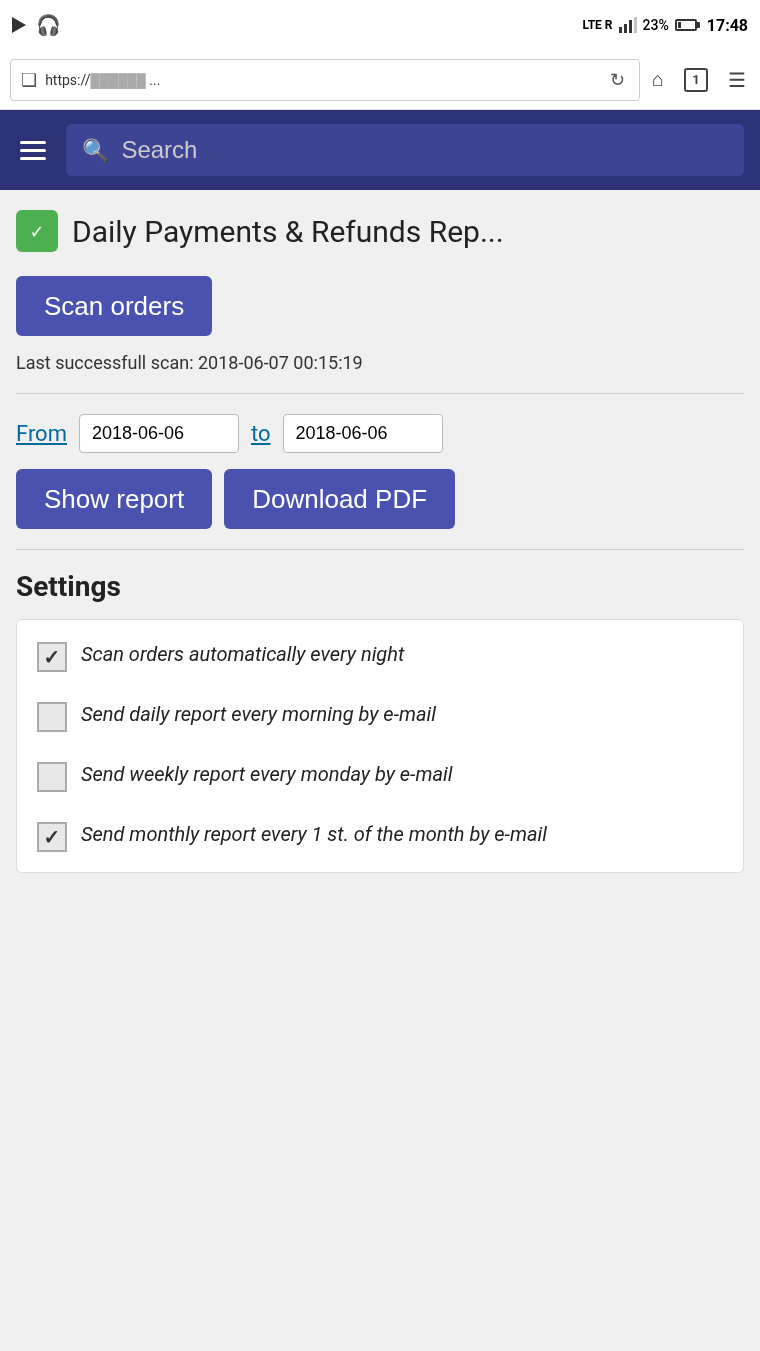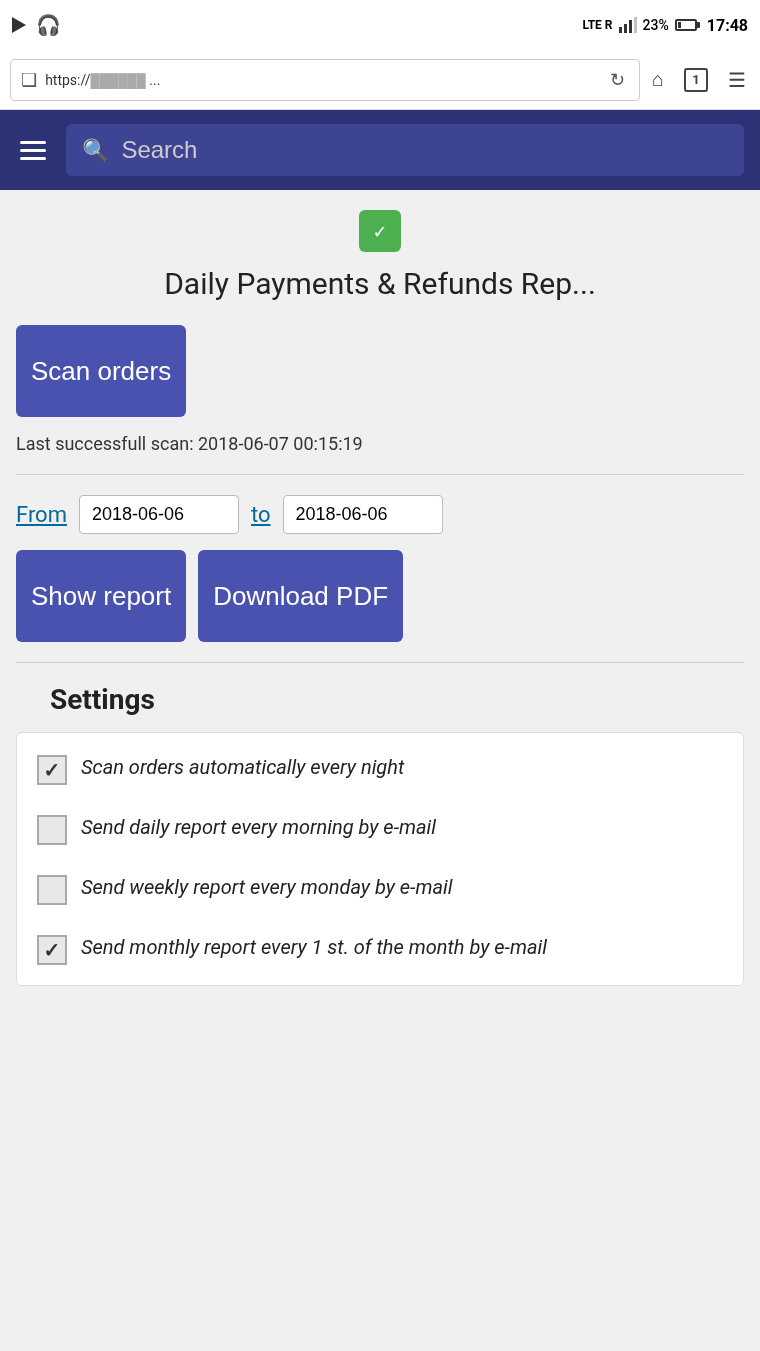--- a/index.html
+++ b/index.html
@@ -196,21 +196,20 @@
       padding: 20px 16px;
     }
 
     
     .page-title-row {
       display: flex;
       align-items: center;
       gap: 14px;
       margin-bottom: 24px;
       background: #f0f0f0;
-      flex-direction: column;
     }
     .page-icon {
       width: 42px;
       height: 42px;
       background: #4caf50;
       border-radius: 6px;
       display: flex;
       align-items: center;
       justify-content: center;
       color: #fff;
@@ -235,22 +234,22 @@
       background: #f0f0f0;
       margin-bottom: 10px;
     }
 
     
     .btn-primary {
       background: #4a52b0;
       color: #fff;
       border: none;
       border-radius: 6px;
-      padding: 0 15px;
-      height: 92px;
+      padding: 0 28px;
+      height: 60px;
       font-size: 26px;
       cursor: pointer;
       font-family: Arial, sans-serif;
     }
 
     .scan-btn {
       margin-bottom: 16px;
     }
 
     .last-scan-text {
@@ -291,21 +290,20 @@
       gap: 12px;
       margin-bottom: 20px;
     }
 
     
     .settings-title {
       font-size: 28px;
       font-weight: bold;
       color: #222;
       margin-bottom: 16px;
-      margin-left: 34px;
     }
 
     .settings-card {
       background: #fff;
       border-radius: 6px;
       border: 1px solid #ddd;
       padding: 20px 20px;
     }
 
     .setting-item {

